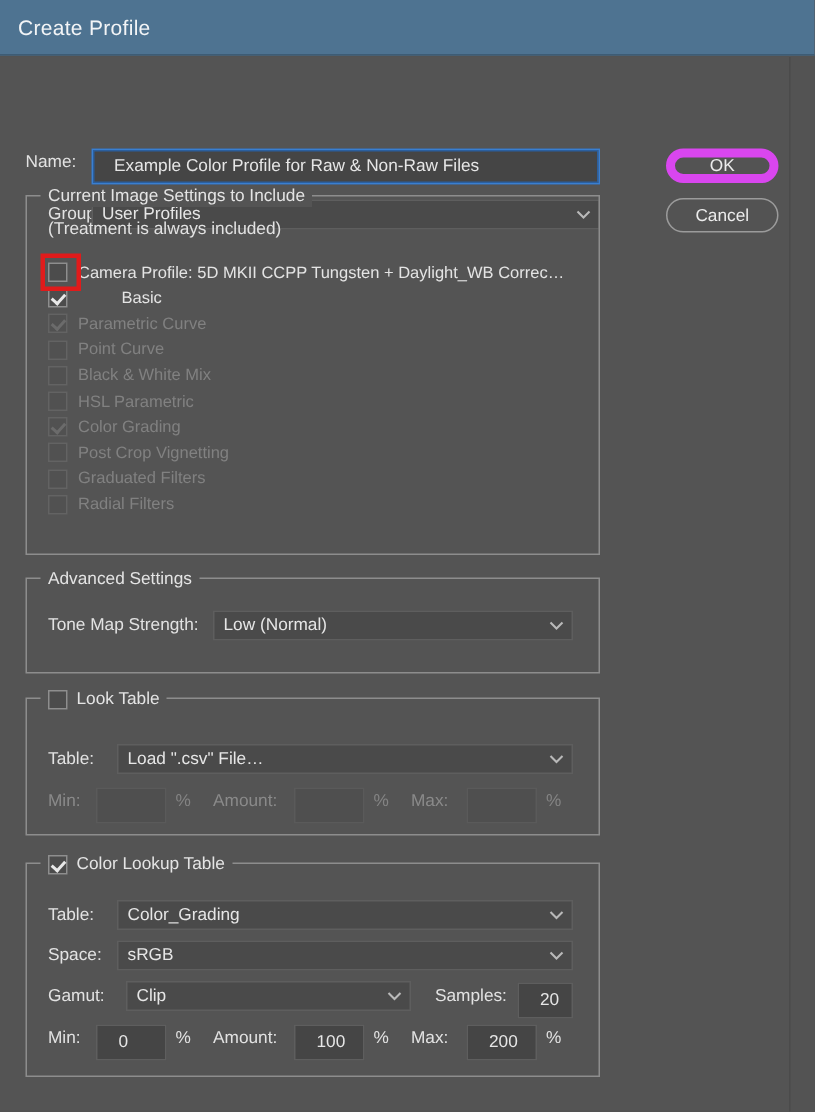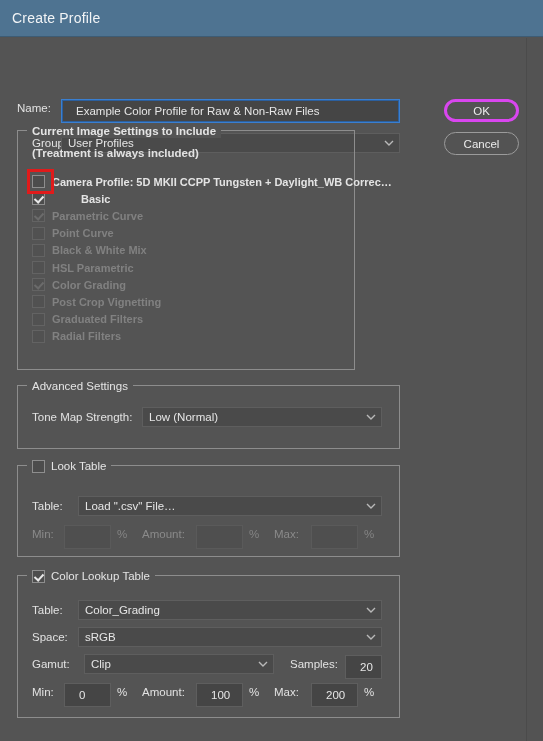--- a/index.html
+++ b/index.html
@@ -155,21 +155,21 @@
     border-radius: 12px;
     border: 1px solid #9b9b9b;
     background: #535353;
     color: #ececec;
     font-size: 11.5px;
     font-family: "Liberation Sans", sans-serif;
     display: flex;
     align-items: center;
     justify-content: center;
   }
-  .btn.primary { border: 3px solid #d946ef; }
+  .btn.primary { border: 6px solid #d946ef; }
 
   
   .anno {
     position: absolute;
     border: 3px solid #e01b1b;
     pointer-events: none;
     z-index: 50;
   }
   .pct { color: #e2e2e2; font-size: 11.5px; }
   .pct.dim { color: #848484; }
@@ -196,21 +196,21 @@
       <span class="chev">
         <svg viewBox="0 0 10 10" width="10" height="10">
             <path d="M1 3 L5 7 L9 3" fill="none" stroke="#b9b9b9" stroke-width="1.4"></path>
           </svg>
       </span>
     </div>
 
     <div class="btn primary" style="left:444px;top:61px;">OK</div>
     <div class="btn" style="left:444px;top:94px;">Cancel</div>
 
-    <div class="group" style="left:17px;top:92px;width:338px;height:240px;font-weight:bold;">
+    <div class="group" style="left:17px;top:92px;width:383px;height:240px;">
       <span class="legend">Current Image Settings to Include</span>
 
       <span class="lbl" style="position:absolute;left:14px;top:16px;">(Treatment is always included)</span>
 
       <div id="cis-list">
           <div class="cbrow" style="left: 14px; top: 42px;">
             <span class="cb"></span>
             <span class="txt">Camera Profile: 5D MKII CCPP Tungsten + Daylight_WB Correc…</span>
           </div>
           <div class="cbrow" style="left: 14px; top: 59.2px; gap: 36px;">

